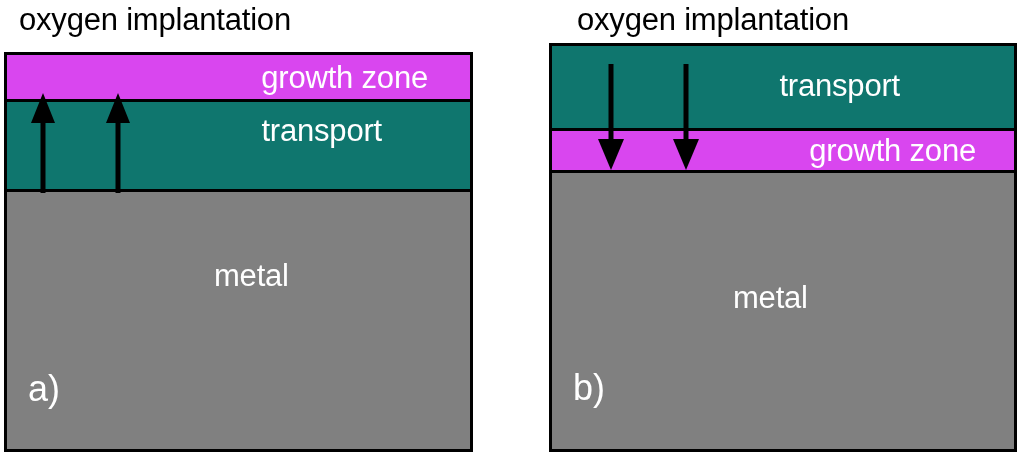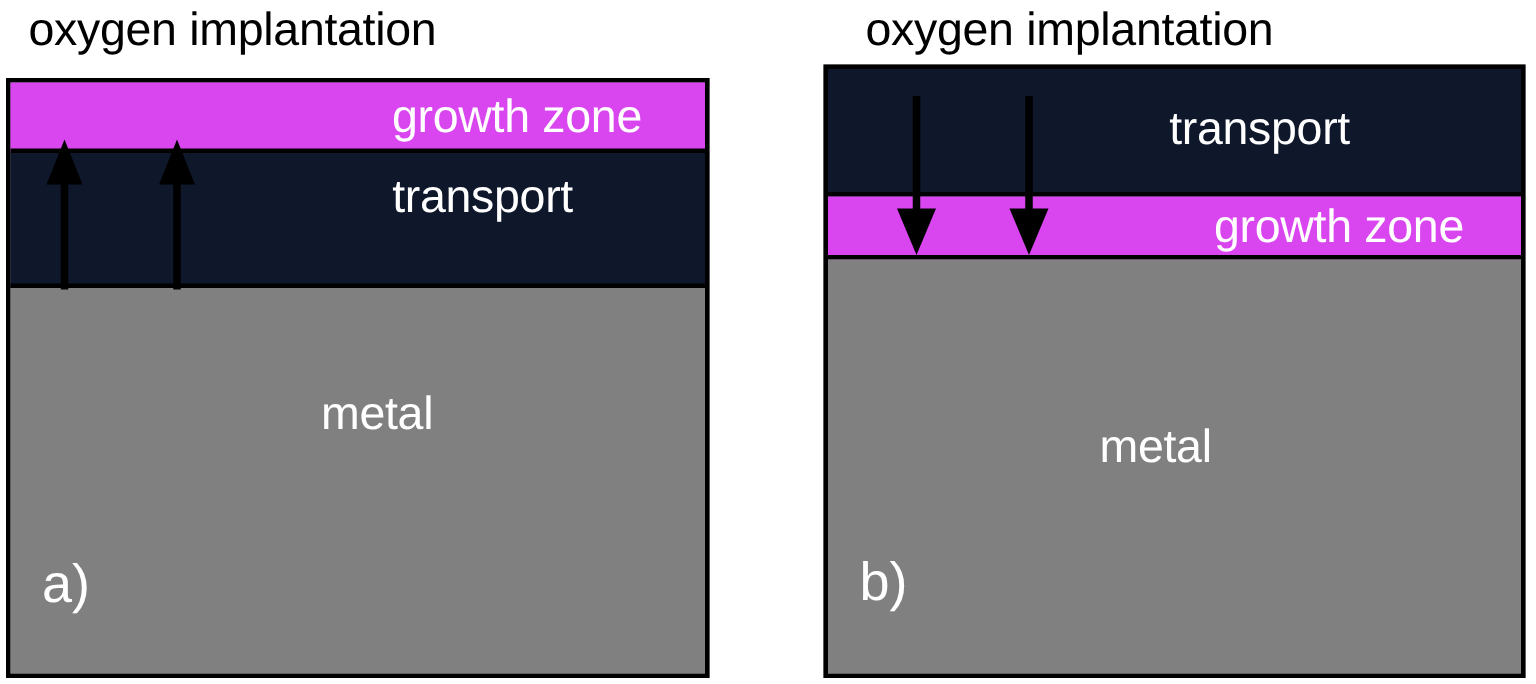--- a/index.html
+++ b/index.html
@@ -51,21 +51,21 @@
     width: 468px; height: 409px;
   }
 
   .layer {
     position: absolute;
     left: 0;
     width: 100%;
     box-sizing: border-box;
   }
   .layer-growth    { background: #d946ef; }
-  .layer-transport { background: #0f172a; text-decoration: underline; }
+  .layer-transport { background: #0f766e; text-decoration: underline; }
   .layer-metal     { background: #808080; }
 
   .border-bottom { border-bottom: 3px solid #000000; }
 
   
   #a-growth    { top: 0px;   height: 47px; }
   #a-transport { top: 47px;  height: 90px; }
   #a-metal     { top: 137px; height: 257px; }
 
   

